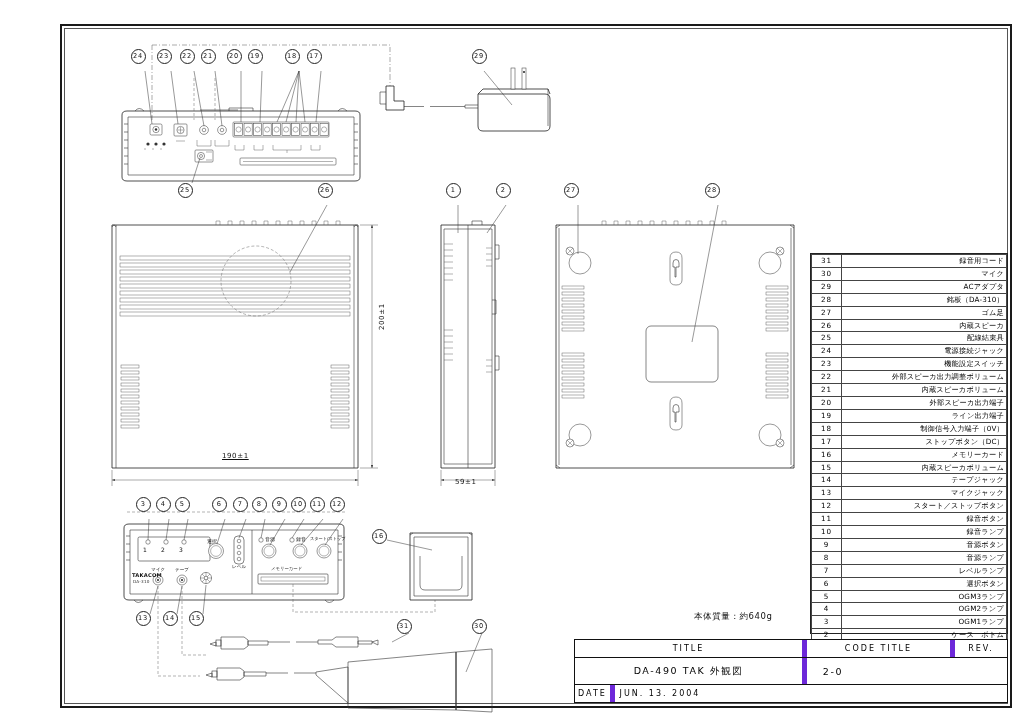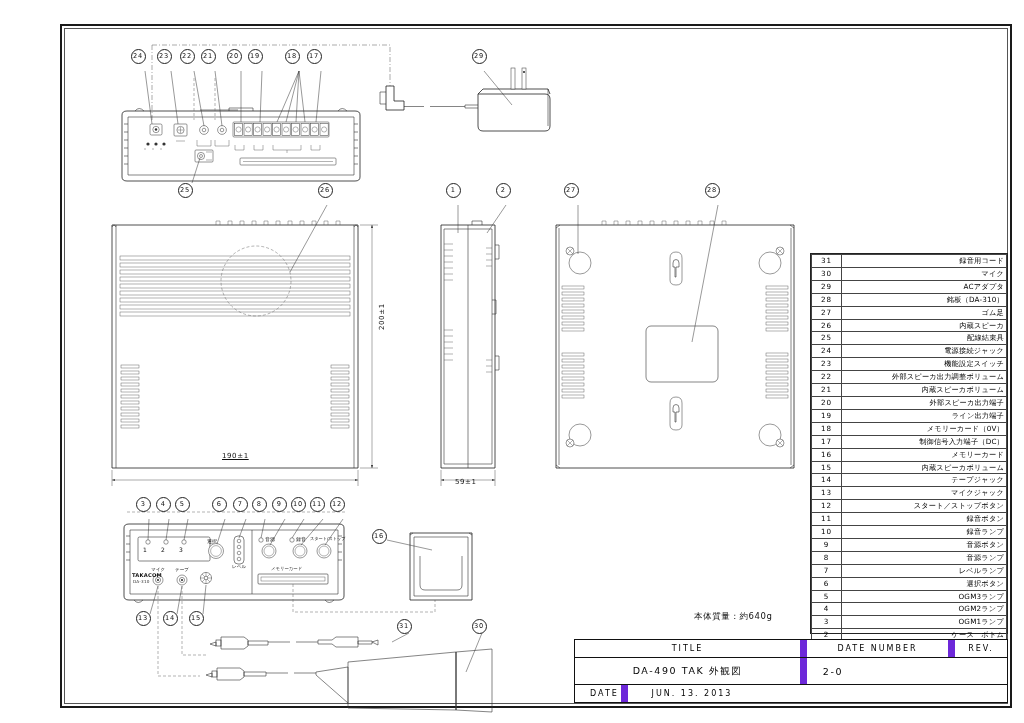--- a/index.html
+++ b/index.html
@@ -79,23 +79,23 @@
   
   #title-block {
     position: absolute;
     left: 574px; top: 639px;
     width: 434px; height: 64px;
     border: 1.5px solid #111;
     background: #fff;
   }
   #tb-row1 { position:absolute; left:0; top:0; width:100%; height:18px; display:flex; }
   #tb-row2 { position:absolute; left:0; top:18px; width:100%; height:27px; display:flex; }
-  #tb-row3 { position:absolute; left:13px; top:45px; width:100%; height:17px; display:flex;gap:19px; }
+  #tb-row3 { position:absolute; left:0; top:45px; width:100%; height:17px; display:flex; }
   .tb-cell {
-    border-right: 7px solid #6d28d9;
+    border-right: 5px solid #6d28d9;
     display: flex; align-items: center; justify-content: center;
     font-size: 8px;
     letter-spacing: 2px;
     overflow: hidden;
     white-space: nowrap;
   }
   .tb-cell:last-child { border-right: none; }
   #tb-row1, #tb-row2 { border-bottom: 1px solid #111; }
   .w-title { width: 232px; }
   .w-code  { width: 148px; }
@@ -681,25 +681,25 @@
           <tr>
             <td class="no">20</td>
             <td class="nm">外部スピーカ出力端子</td>
           </tr>
           <tr>
             <td class="no">19</td>
             <td class="nm">ライン出力端子</td>
           </tr>
           <tr>
             <td class="no">18</td>
-            <td class="nm">メモリーカード（0V）</td>
+            <td class="nm">制御信号入力端子（0V）</td>
           </tr>
           <tr>
             <td class="no">17</td>
-            <td class="nm">制御信号入力端子（DC）</td>
+            <td class="nm">ストップボタン（DC）</td>
           </tr>
           <tr>
             <td class="no">16</td>
             <td class="nm">メモリーカード</td>
           </tr>
           <tr>
             <td class="no">15</td>
             <td class="nm">内蔵スピーカボリューム</td>
           </tr>
           <tr>
@@ -762,26 +762,26 @@
             <td class="no">NO.</td>
             <td class="nm">名　称</td>
           </tr>
         </tbody>
     </table>
   </div>
 
   <div id="title-block">
     <div id="tb-row1">
       <div class="tb-cell w-title">TITLE</div>
-      <div class="tb-cell w-code">DATE NUMBER</div>
+      <div class="tb-cell w-code">CODE TITLE</div>
       <div class="tb-cell w-rev">REV.</div>
     </div>
     <div id="tb-row2">
       <div class="tb-cell w-title big">DA-490 TAK 外観図</div>
       <div class="tb-cell w-rev big">2-0</div>
     </div>
     <div id="tb-row3">
       <div class="tb-cell w-date-l">DATE</div>
-      <div class="tb-cell w-date-v">JUN. 13. 2013</div>
+      <div class="tb-cell w-date-v">JUN. 13. 2004</div>
     </div>
   </div>
 
 </div>
 
 </body></html>

